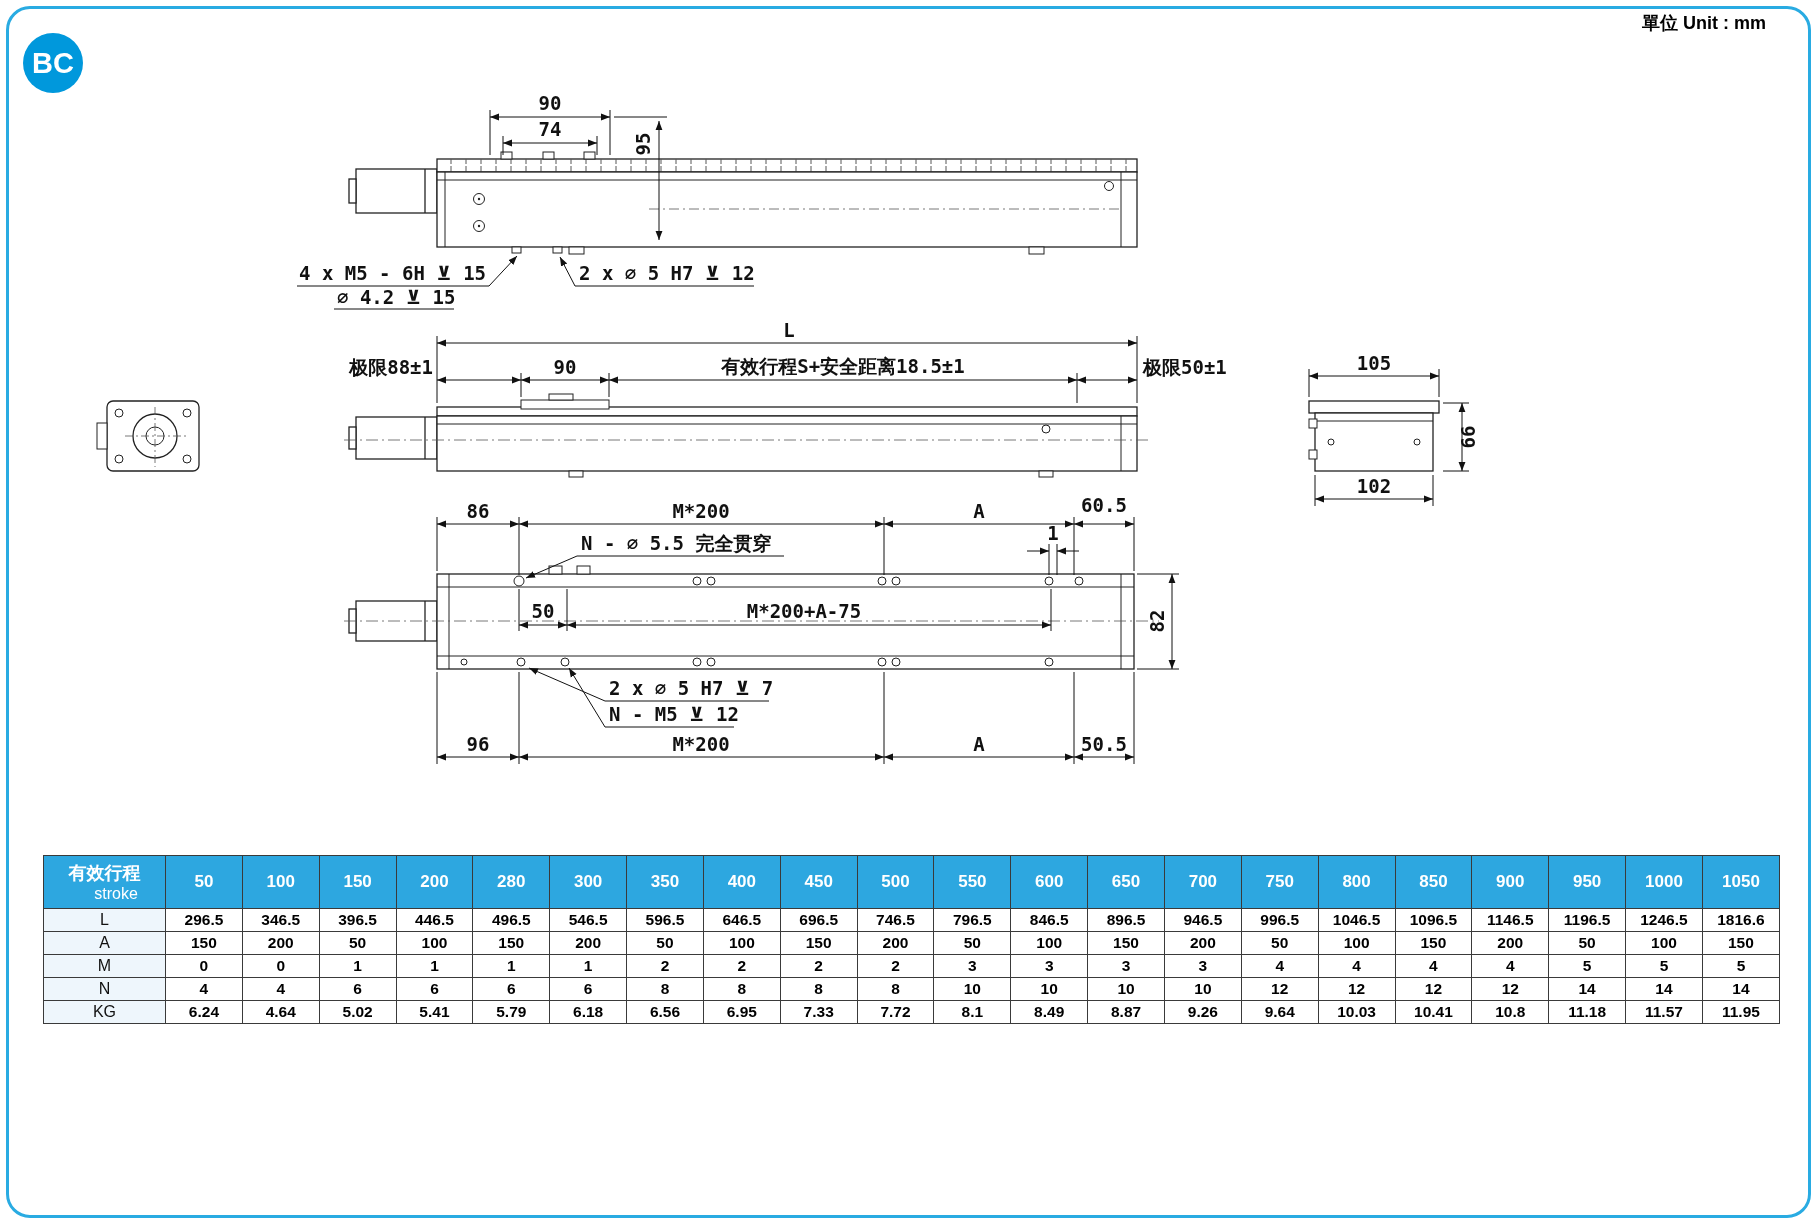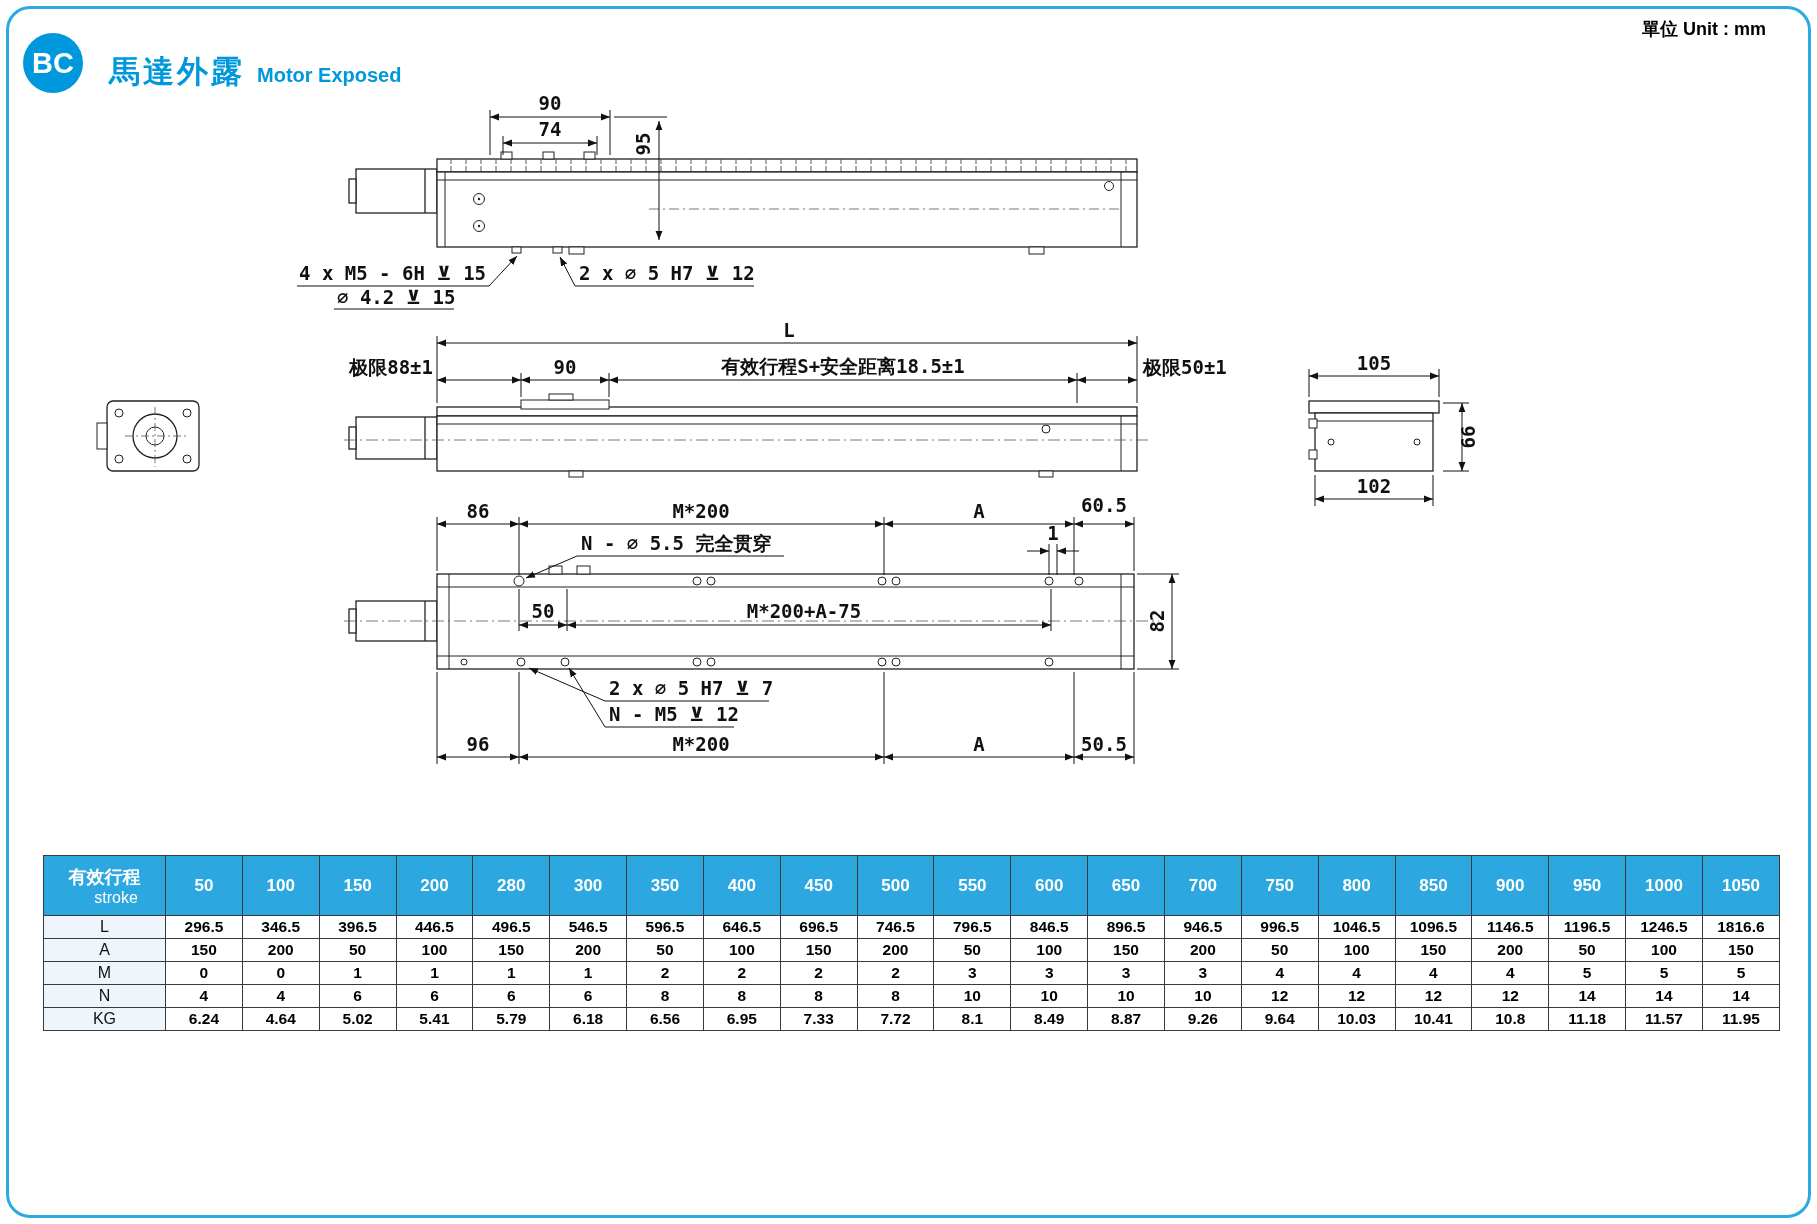--- a/index.html
+++ b/index.html
@@ -11,44 +11,40 @@
   }
   
   .badge {
     position:absolute; left:14px; top:24px; width:60px; height:60px; border-radius:50%;
     background:var(--accent,#0098dc); color:#fff; font-size:29px; font-weight:bold;
     display:flex; align-items:center; justify-content:center;
   }
   .title { position:absolute; left:100px; top:42px; color:var(--accent,#0098dc); display:flex; align-items:baseline; }
   .title .zh { font-size:31px; font-weight:bold; letter-spacing:3px; }
   .title .en { font-size:20px; font-weight:bold; margin-left:12px; }
-  .unit { position:absolute; right:42px; top:8px; font-size:18px; font-weight:bold; color:#000; }
+  .unit { position:absolute; right:42px; top:2px; font-size:18px; font-weight:bold; color:#000; }
   
   svg.drawings { position:absolute; left:0; top:0; }
   .dm { font-family:"DejaVu Sans Mono","DejaVu Sans",monospace,sans-serif; font-size:19px; font-weight:bold; fill:#111; }
   
   .tablewrap { position:absolute; left:34px; top:846px; width:1737px; }
   table { border-collapse:collapse; width:100%; table-layout:fixed; }
   th,td { border:1px solid #3a3a3a; text-align:center; vertical-align:middle; }
-  thead th { background:var(--thead,#2da7e0); color:#fff; height:60px; font-weight:bold; font-size:17px; }
+  thead th { background:var(--thead,#2da7e0); color:#fff; height:53px; font-weight:bold; font-size:17px; }
   thead th.corner .corner-zh { font-size:18px; font-weight:bold; }
   thead th.corner .corner-en { font-size:16px; font-weight:normal;margin-left:23px; }
   tbody th.rowlabel { background:#eef6fc; font-weight:normal; font-size:16px; height:23px; color:#111; }
   tbody td { font-weight:bold; font-size:15.5px; height:23px; color:#000; background:#fff; }
 </style>
 </head>
 <body>
 
 <div class="page">
 
   <div class="badge">BC</div>
-  <div class="title">
-    <span class="zh">馬達外露</span>
-    <span class="en">Motor Exposed</span>
-  </div>
   <div class="unit">單位 Unit : mm</div>
 
   <svg class="drawings" width="1805" height="830" viewBox="0 0 1805 830">
     <defs>
       <marker id="arr" viewBox="0 0 10 10" refX="10" refY="5" markerWidth="9" markerHeight="9" orient="auto-start-reverse">
         <path d="M0 1.2 L10 5 L0 8.8 Z" fill="#111"></path>
       </marker>
       <pattern id="hatch" width="15" height="13" patternUnits="userSpaceOnUse">
         <line x1="7" y1="1" x2="7" y2="12" stroke="#555" stroke-width="1"></line>
       </pattern>

